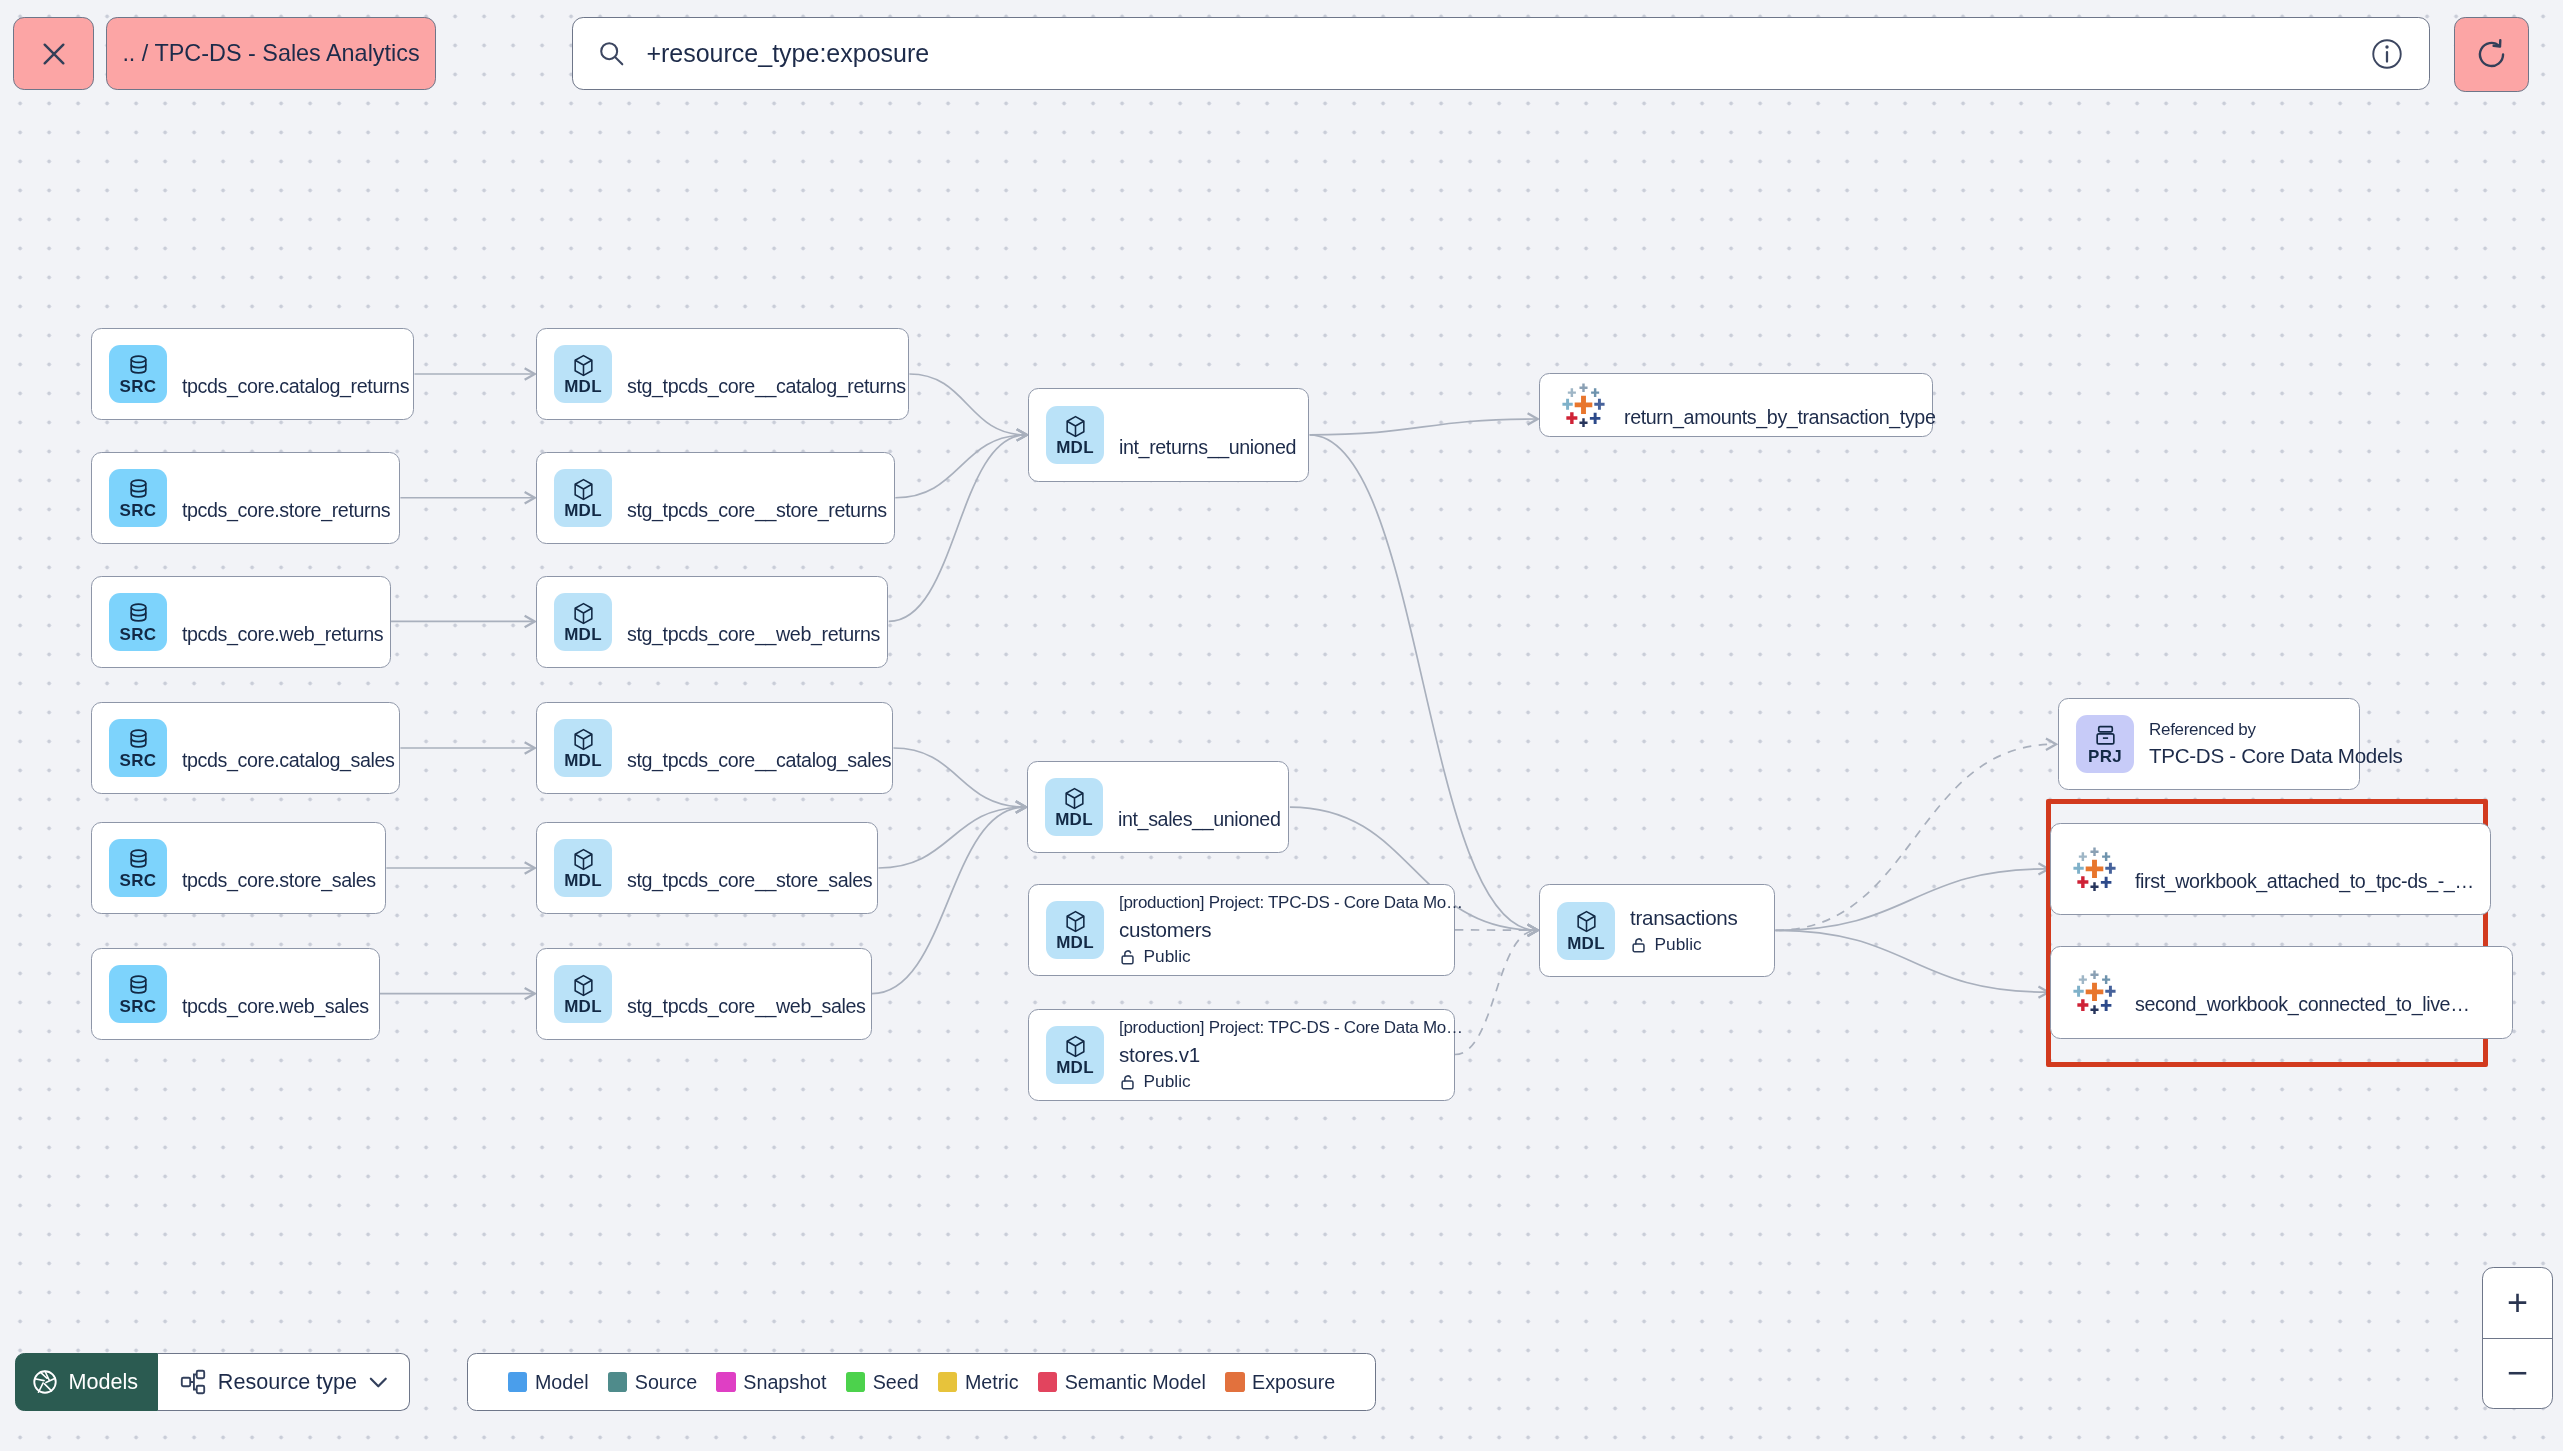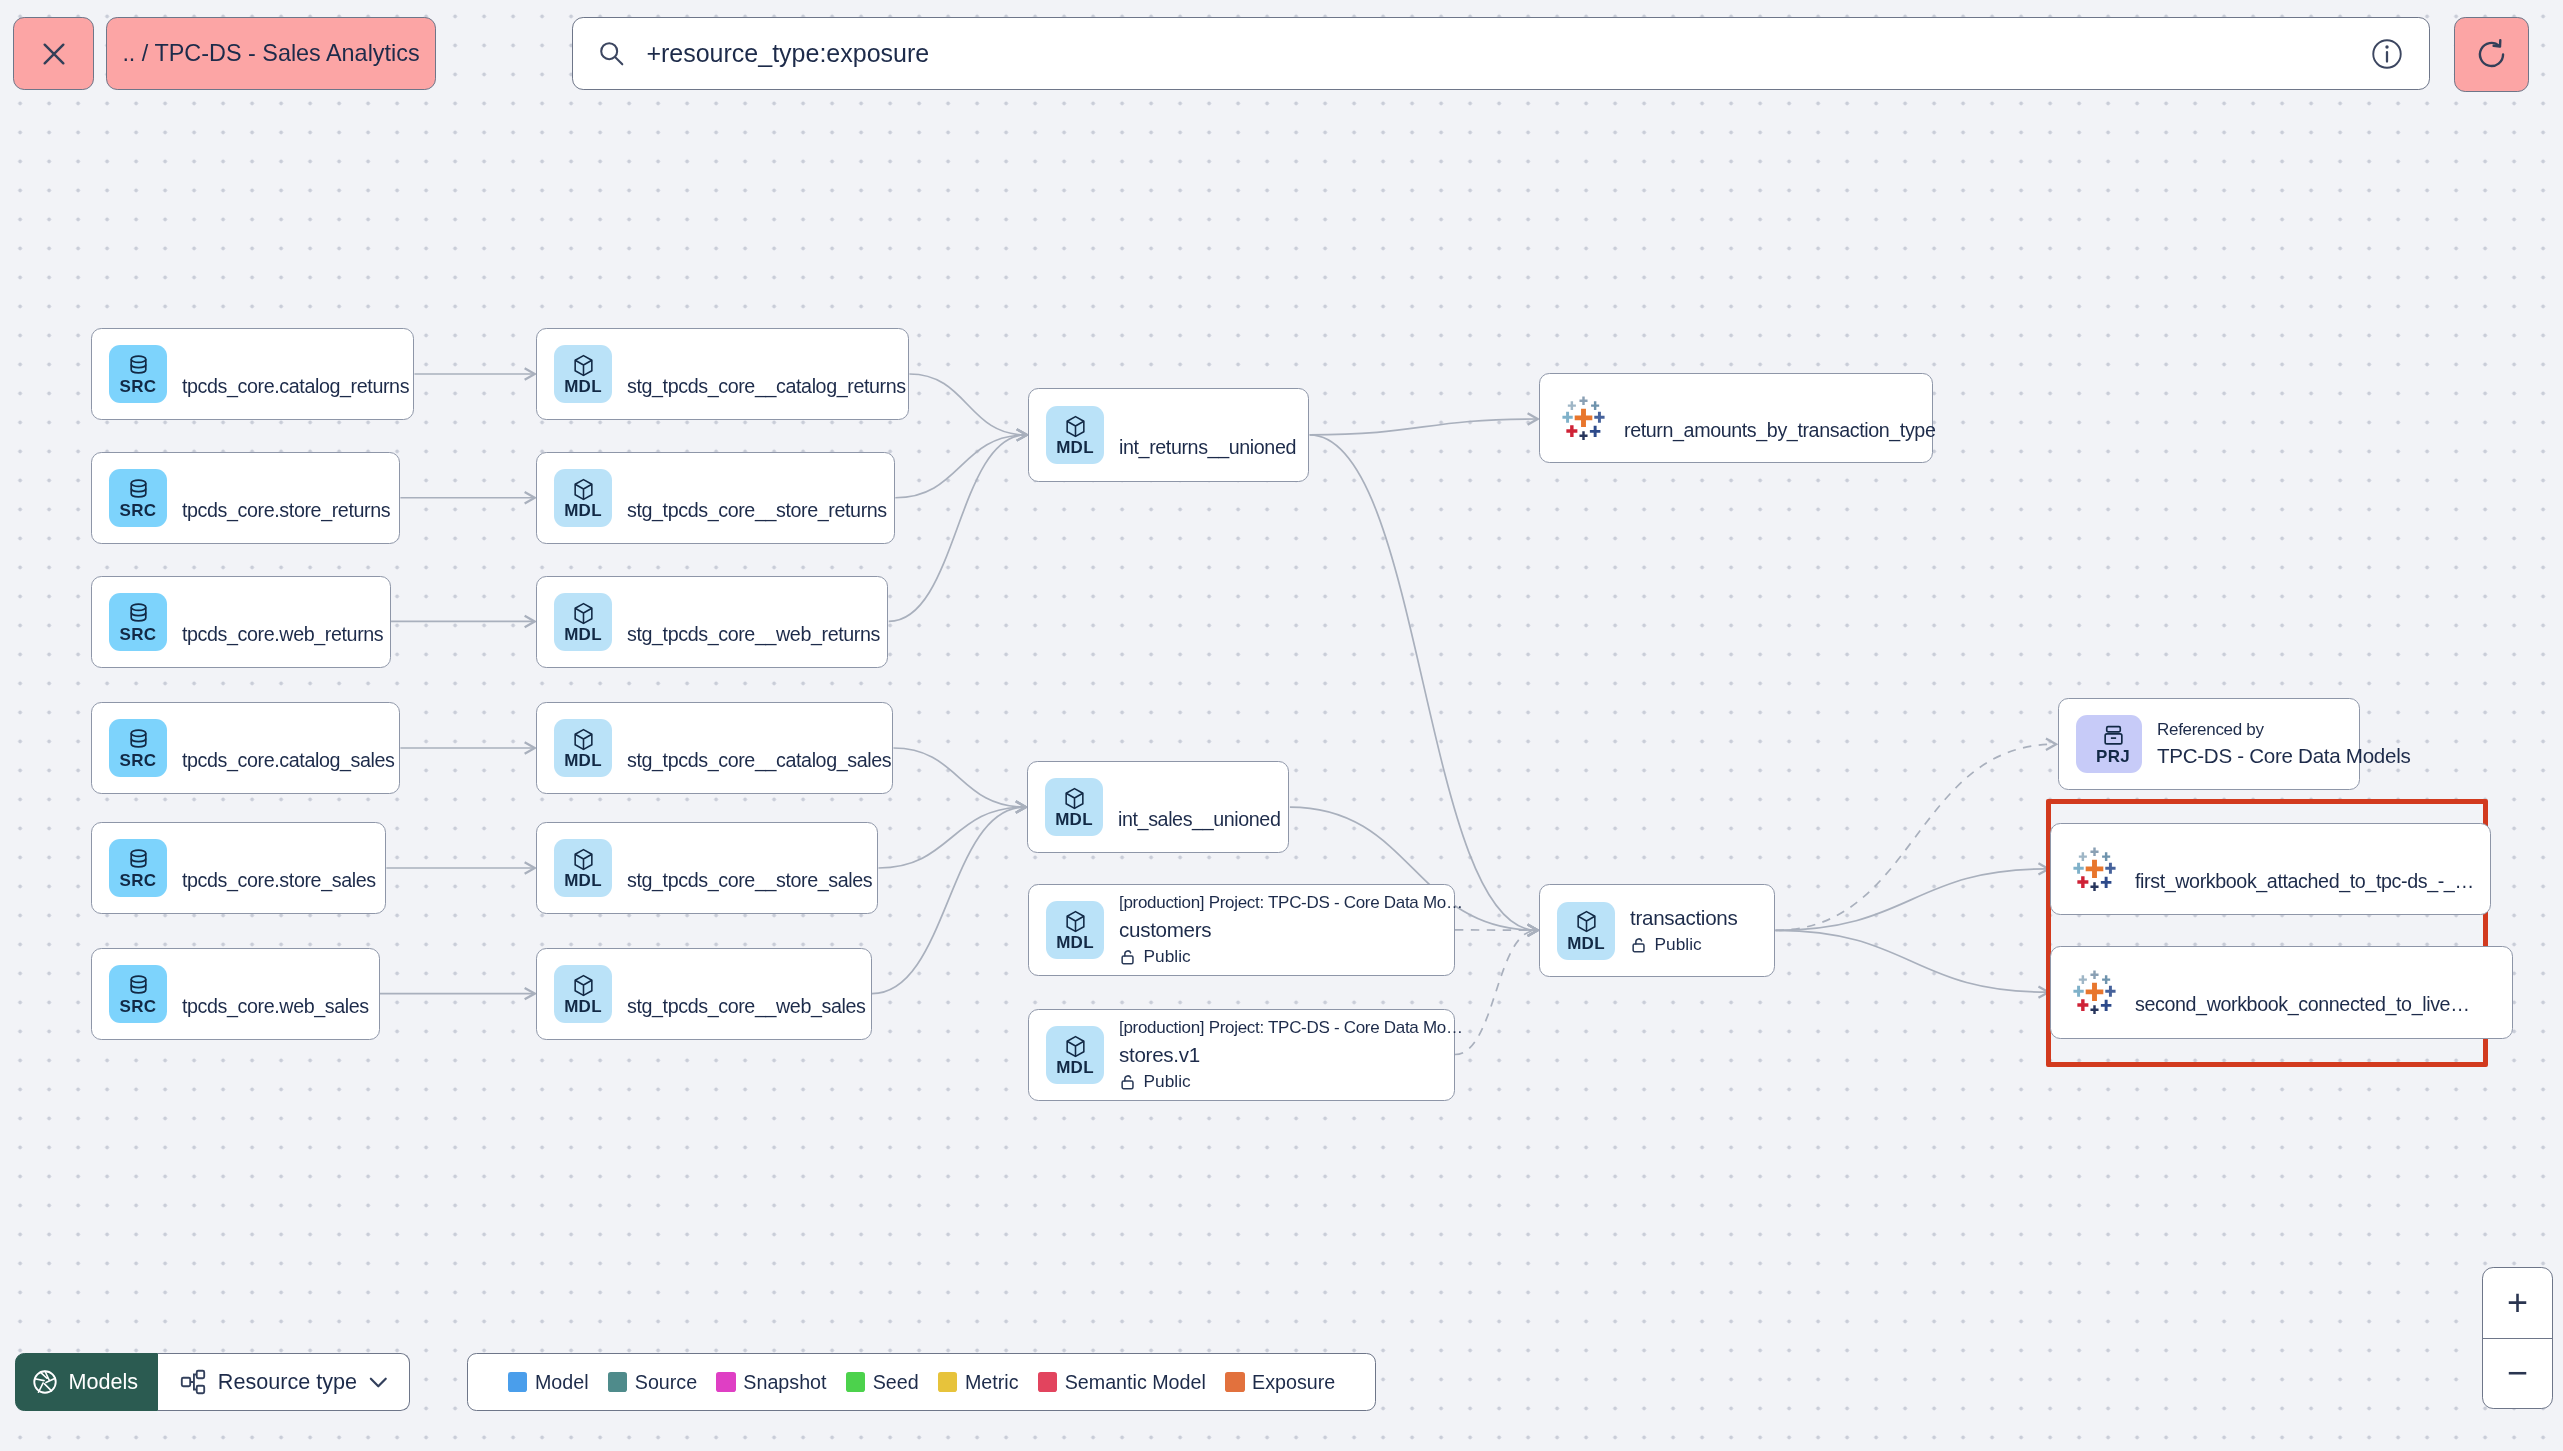--- a/index.html
+++ b/index.html
@@ -42,21 +42,21 @@
     cursor:pointer;
   }
   .tile{
     width:58px;height:58px;border-radius:11.2px;flex:0 0 auto;
     display:flex;flex-direction:column;align-items:center;justify-content:center;
   }
   .tile span{font-size:17px;font-weight:700;color:#122945;line-height:1;margin-top:0.9px;letter-spacing:0.3px;}
   .tile svg{display:block;}
   .tile-source{background:#7dd3fc;}
   .tile-model{background:#bae2f8;}
-  .tile-project{background:#c7cbf8;padding-left:8px;}
+  .tile-project{background:#c7cbf8;}
   .tabicon{width:52px;height:52px;flex:0 0 auto;display:flex;align-items:center;justify-content:center;}
   .lines{display:flex;flex-direction:column;justify-content:center;gap:4.7px;min-width:0;}
   .l-label{font-size:19.7px;letter-spacing:-0.4px;white-space:nowrap;margin-top:24px;}
   .l-small{font-size:17px;letter-spacing:-0.3px;white-space:nowrap;color:#1d2b4a;}
   .l-name{font-size:20.6px;letter-spacing:-0.3px;white-space:nowrap;font-weight:400;}
   .l-public{display:flex;align-items:center;gap:6.6px;font-size:17.3px;color:#1d2b4a;}
   
   #lens-group{
     position:absolute;left:15px;top:1353px;height:58px;display:flex;align-items:stretch;
     border-radius:9.4px;
@@ -303,21 +303,21 @@
         <svg class="ic" width="25" height="25" viewBox="0 0 24 24">
           <path d="M12 2.5 L20 7 V17 L12 21.5 L4 17 V7 Z" stroke="#122945" stroke-width="1.5" fill="none" stroke-linejoin="round"></path>
           <path d="M4 7 L12 11.5 L20 7 M12 11.5 V21.5" stroke="#122945" stroke-width="1.5" fill="none" stroke-linejoin="round"></path>
         </svg>
         <span>MDL</span>
       </div>
       <div class="lines">
         <div class="l-label">int_returns__unioned</div>
       </div>
     </div>
-    <div class="node" style="left: 1539px; top: 373px; width: 394px; height: 90px;">
+    <div class="node" style="left: 1539px; top: 373px; width: 394px; height: 64px;">
       <div class="tabicon">
         <svg class="ic" width="49" height="49" viewBox="0 0 40 40">
           <path d="M20 2 v7 M16.7 5.5 h6.6" stroke="#8aa0b4" stroke-width="2"></path>
           <path d="M29.5 6 v7 M26.2 9.5 h6.6" stroke="#6e93ad" stroke-width="2"></path>
           <path d="M10.5 6 v7 M7.2 9.5 h6.6" stroke="#9fb6c6" stroke-width="2"></path>
           <path d="M7 14.5 v9 M2.8 19 h8.4" stroke="#7fb1c9" stroke-width="2.4"></path>
           <path d="M20 12 v15 M12.8 19.5 h14.4" stroke="#e8762d" stroke-width="4"></path>
           <path d="M33 14.5 v9 M28.8 19 h8.4" stroke="#46629b" stroke-width="2.4"></path>
           <path d="M10.5 25.5 v9.5 M6 30.2 h9" stroke="#cf2236" stroke-width="2.8"></path>
           <path d="M20 30.5 v7 M16.7 34 h6.6" stroke="#27355c" stroke-width="2"></path>

